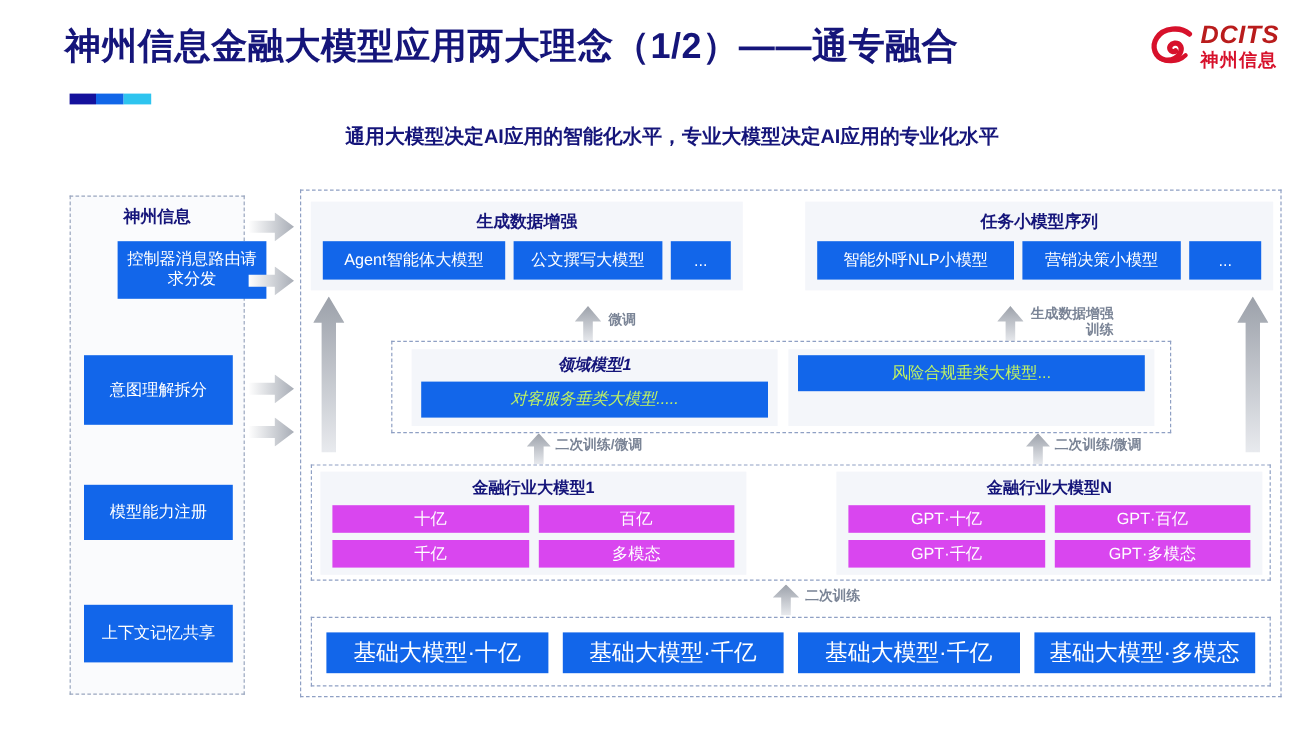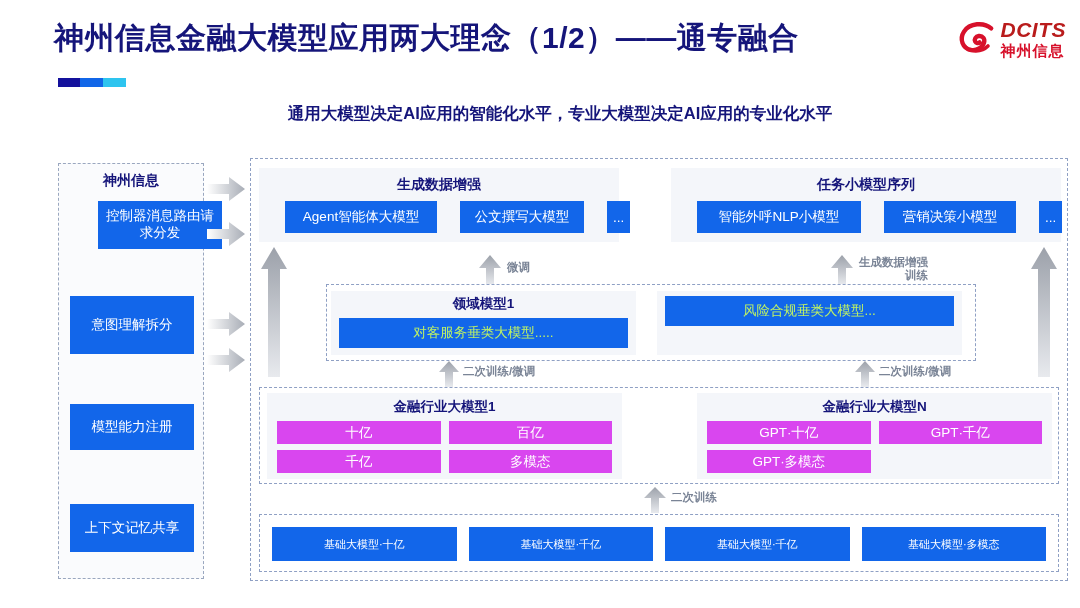--- a/index.html
+++ b/index.html
@@ -129,21 +129,20 @@
   }
   .chip {
     background: #1266ea;
     color: #fff;
     font-size: 13.5px;
     height: 32px;
     display: flex; align-items: center; justify-content: center;
     text-align: center;
     white-space: nowrap;
     padding: 0 6px;
-    margin-left: 16px;
   }
 
   .task-big  { left: 8px;   top: 9px;  width: 360px; }
   .task-small{ left: 420px; top: 9px;  width: 390px; }
 
   .task-big .chip:nth-child(1)  { flex: 0 0 152px; }
   .task-big .chip:nth-child(2)  { flex: 0 0 124px; }
   .task-big .chip:nth-child(3)  { flex: 1 1 auto; }
   .task-small .chip:nth-child(1){ flex: 0 0 164px; }
   .task-small .chip:nth-child(2){ flex: 0 0 132px; }
@@ -151,21 +150,21 @@
 
   
   .domain-box {
     position: absolute;
     left: 75px; top: 125px;
     width: 650px; height: 77px;
     border: 1px dashed #8fa0c4;
     background: #ffffff;
   }
   .dm-cell { position: absolute; top: 6px; background: #f4f6fa; height: 64px; }
-  .dm-cell.d1 { left: 4px;   width: 305px; }
+  .dm-cell.d1 { left: 16px;   width: 305px; font-style: italic; }
   .dm-cell.d2 { left: 330px; width: 305px; }
   .dm-title {
     text-align: center;
     font-size: 13.5px; font-weight: bold;
     color: #15157a;
     padding-top: 4px;
   }
   .dm-chip {
     margin: 5px 8px 0 8px;
     height: 30px;
@@ -212,21 +211,21 @@
     border: 1px dashed #8fa0c4;
     background: #ffffff;
   }
   .base-row {
     display: flex; gap: 12px;
     padding: 12px 12px;
   }
   .base-chip {
     flex: 1 1 0;
     background: #1266ea; color: #fff;
-    font-size: 11px; height: 34px;
+    font-size: 19px; height: 34px;
     display: flex; align-items: center; justify-content: center;
     white-space: nowrap;
   }
 
   
   .v-arrow { position: absolute; }
 
   
   .arrow-label {
     position: absolute;
@@ -361,20 +360,21 @@
         <div class="ind-chip">十亿</div>
         <div class="ind-chip">百亿</div>
         <div class="ind-chip">千亿</div>
         <div class="ind-chip">多模态</div>
       </div>
     </div>
     <div class="ind-cell i2">
       <div class="ind-title">金融行业大模型N</div>
       <div class="ind-grid">
         <div class="ind-chip">GPT·十亿</div>
+        <div class="ind-chip">GPT·百亿</div>
         <div class="ind-chip">GPT·千亿</div>
         <div class="ind-chip">GPT·多模态</div>
       </div>
     </div>
   </div>
 
   <svg class="v-arrow" style="left:393px; top:328px; width:22px; height:26px;" viewBox="0 0 22 26">
     <path d="M11 0 L22 11 H15 V26 H7 V11 H0 Z" fill="url(#vg1)"></path>
   </svg>
   <div class="arrow-label" style="left:420px; top:332px;">二次训练</div>

